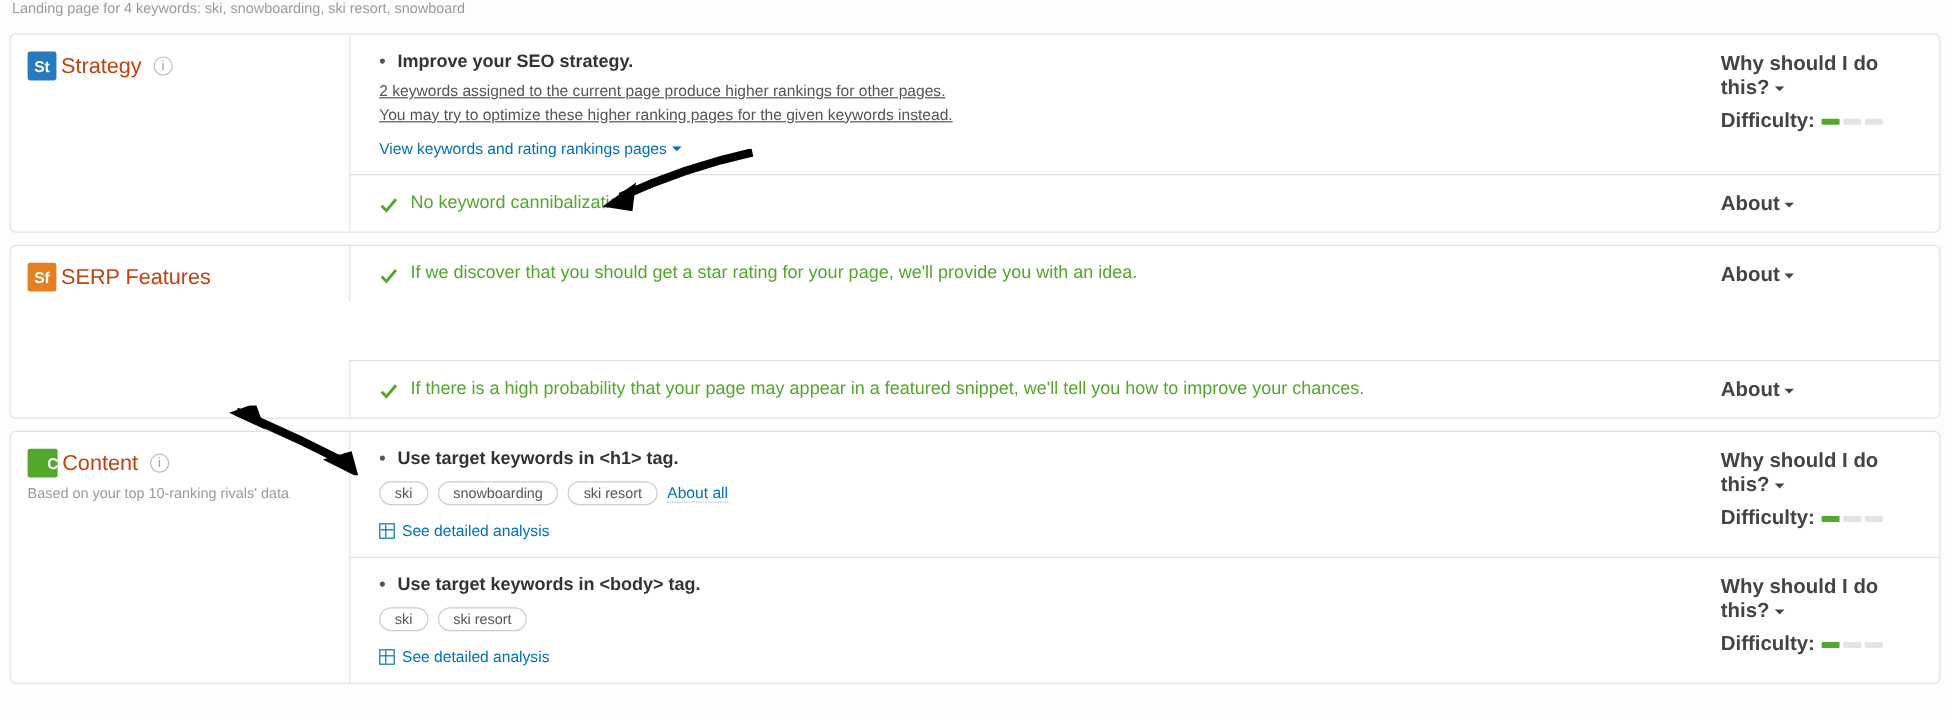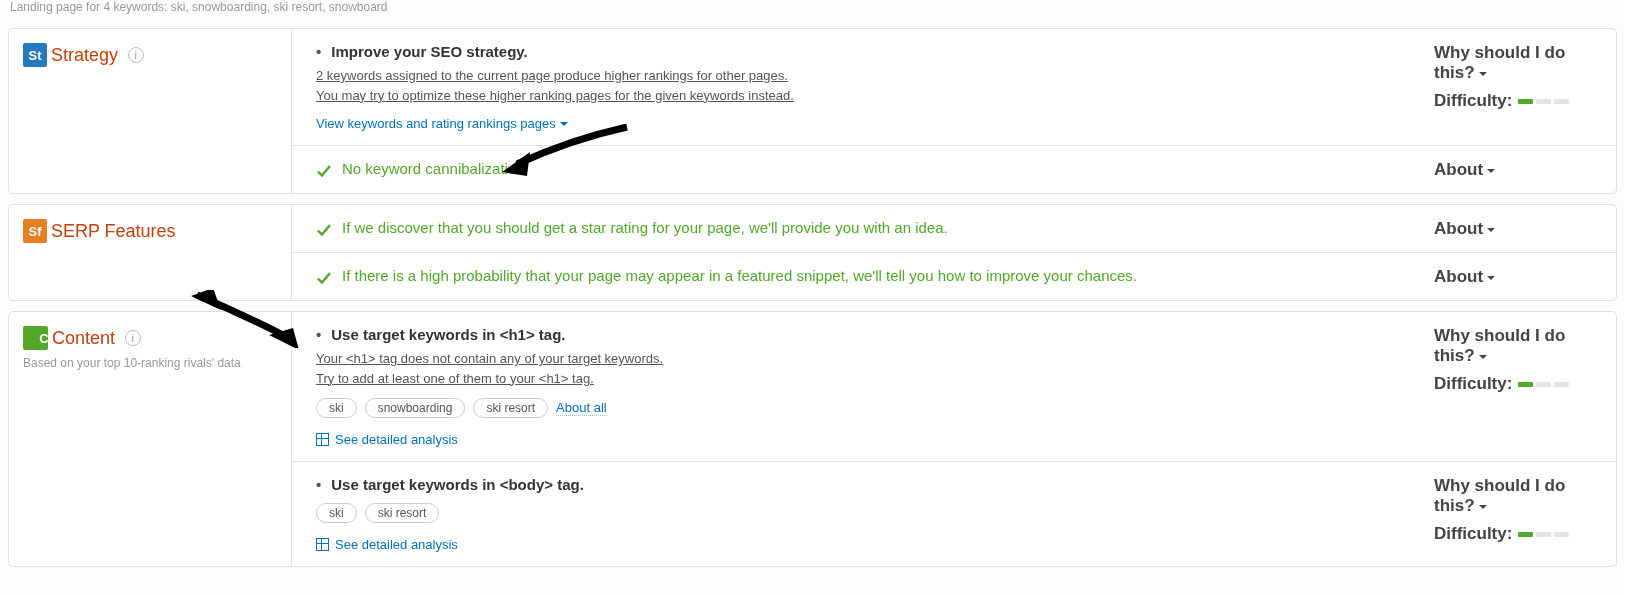--- a/index.html
+++ b/index.html
@@ -124,21 +124,21 @@
           <svg width="16" height="16" viewBox="0 0 16 16">
                 <path fill="none" stroke="#53a72b" stroke-width="2.4" d="M2 8.5l4 4L14 3"></path>
               </svg>
           <span>If we discover that you should get a star rating for your page, we'll provide you with an idea.</span>
         </div>
       </div>
       <div class="actions">
             <div class="act-link chev">About</div>
           </div>
     </div>
-    <div class="item" style="position:relative;">
+    <div class="item" style="position:relative;margin-top:48px;">
       <div class="content">
         <div class="ok">
           <svg width="16" height="16" viewBox="0 0 16 16">
                 <path fill="none" stroke="#53a72b" stroke-width="2.4" d="M2 8.5l4 4L14 3"></path>
               </svg>
           <span>If there is a high probability that your page may appear in a featured snippet, we'll tell you how to improve your chances.</span>
         </div>
       </div>
       <div class="actions">
             <div class="act-link chev">About</div>
@@ -158,24 +158,20 @@
   <div class="left">
     <span class="badge co">Co</span>
     <span class="ltitle">Content</span>
     <span class="info">i</span>
     <div class="lsub">Based on your top 10-ranking rivals' data</div>
   </div>
   <div class="items">
     <div class="item">
       <div class="content">
         <div class="headline bullet">Use target keywords in &lt;h1&gt; tag.</div>
-        <div class="sub">
-          <span>Your &lt;h1&gt; tag does not contain any of your target keywords.</span><br>
-          <span>Try to add at least one of them to your &lt;h1&gt; tag.</span>
-        </div>
         <div class="chips">
           <span class="chip">ski</span>
           <span class="chip">snowboarding</span>
           <span class="chip">ski resort</span>
           <span class="link ud">About all</span>
         </div>
         <div class="see">
           <span class="tableicon"></span>
           <span class="link">See detailed analysis</span>
         </div>

